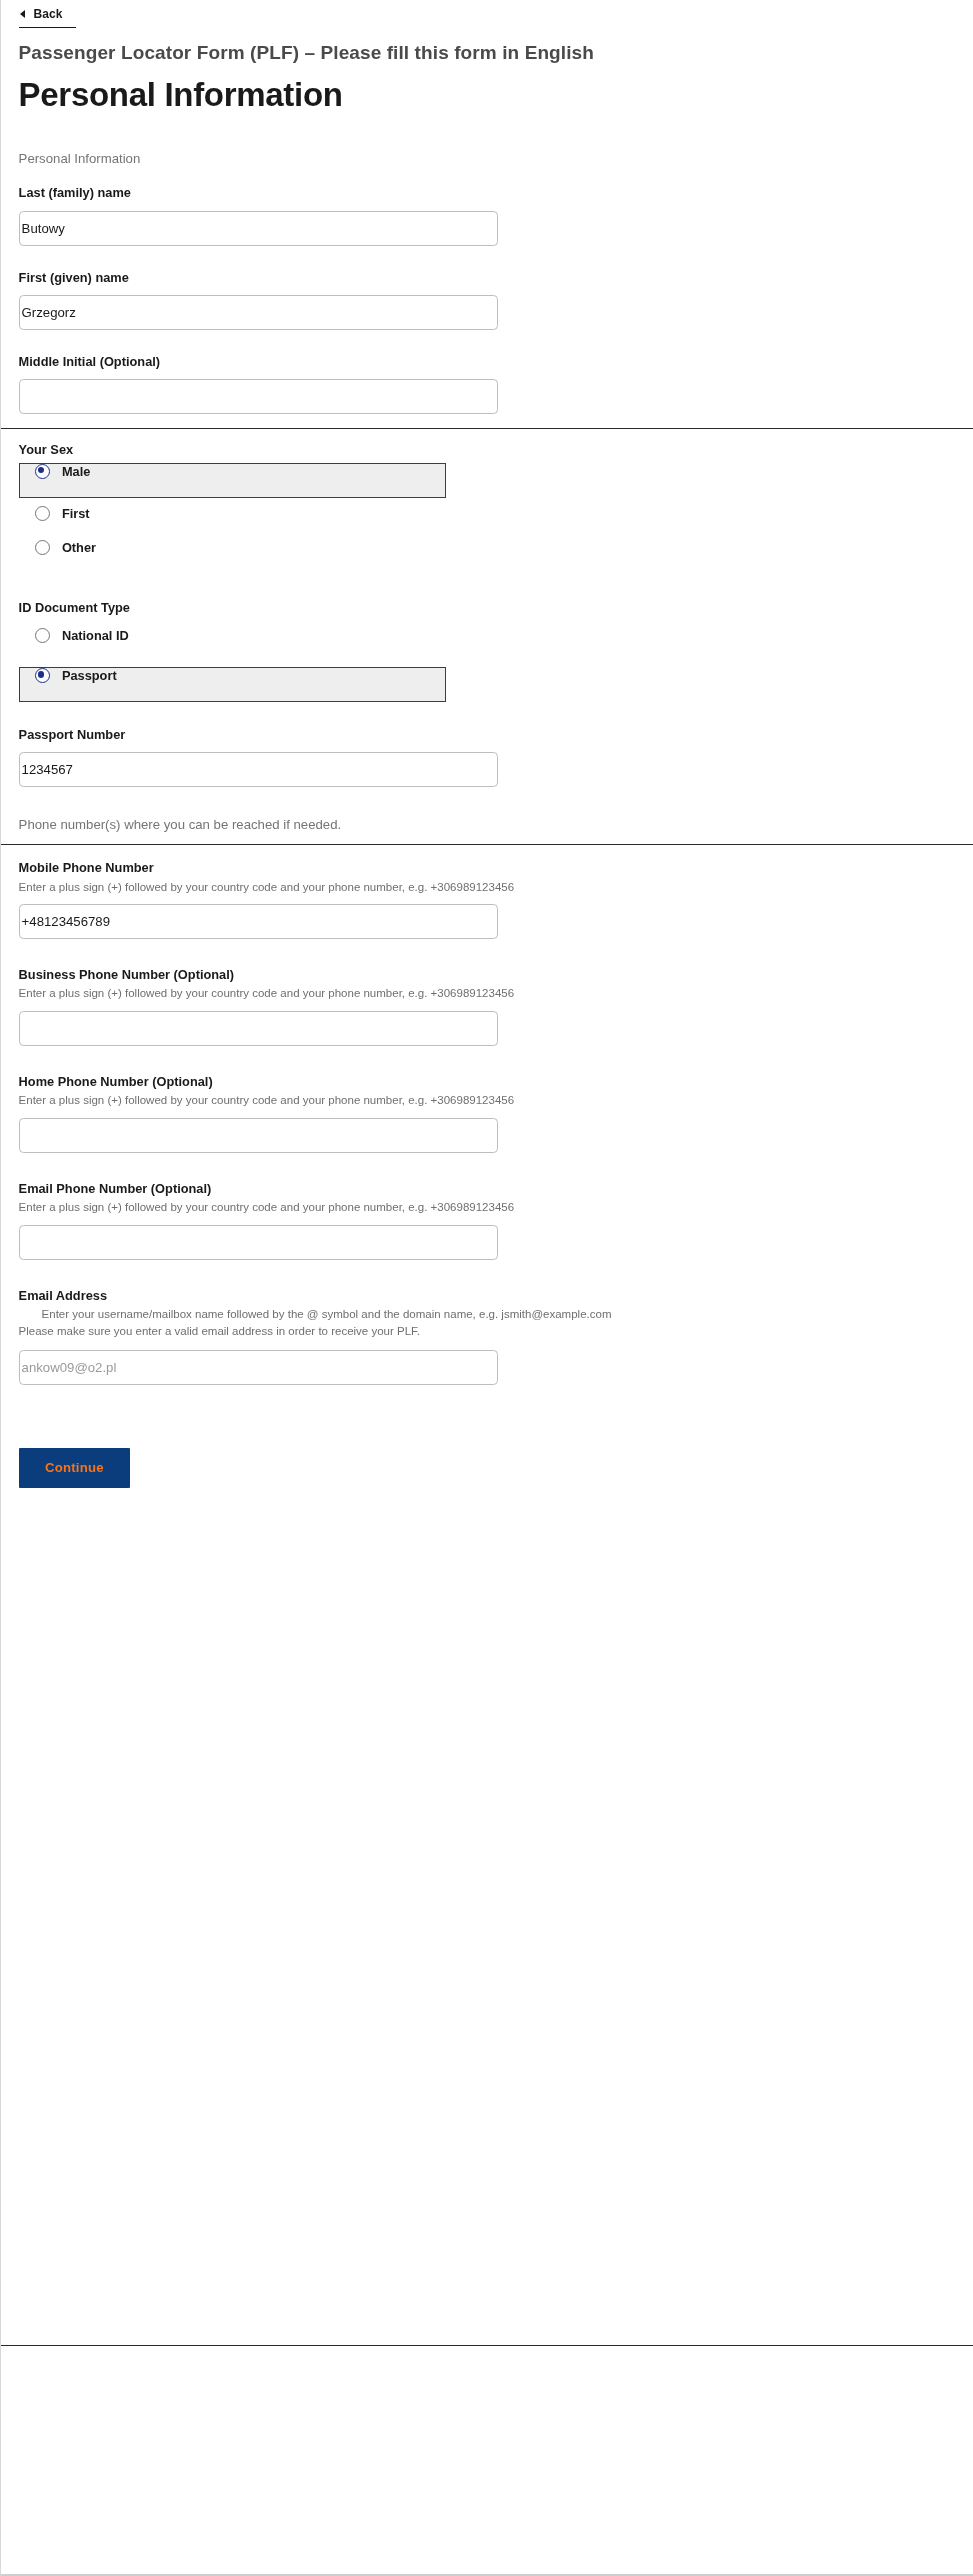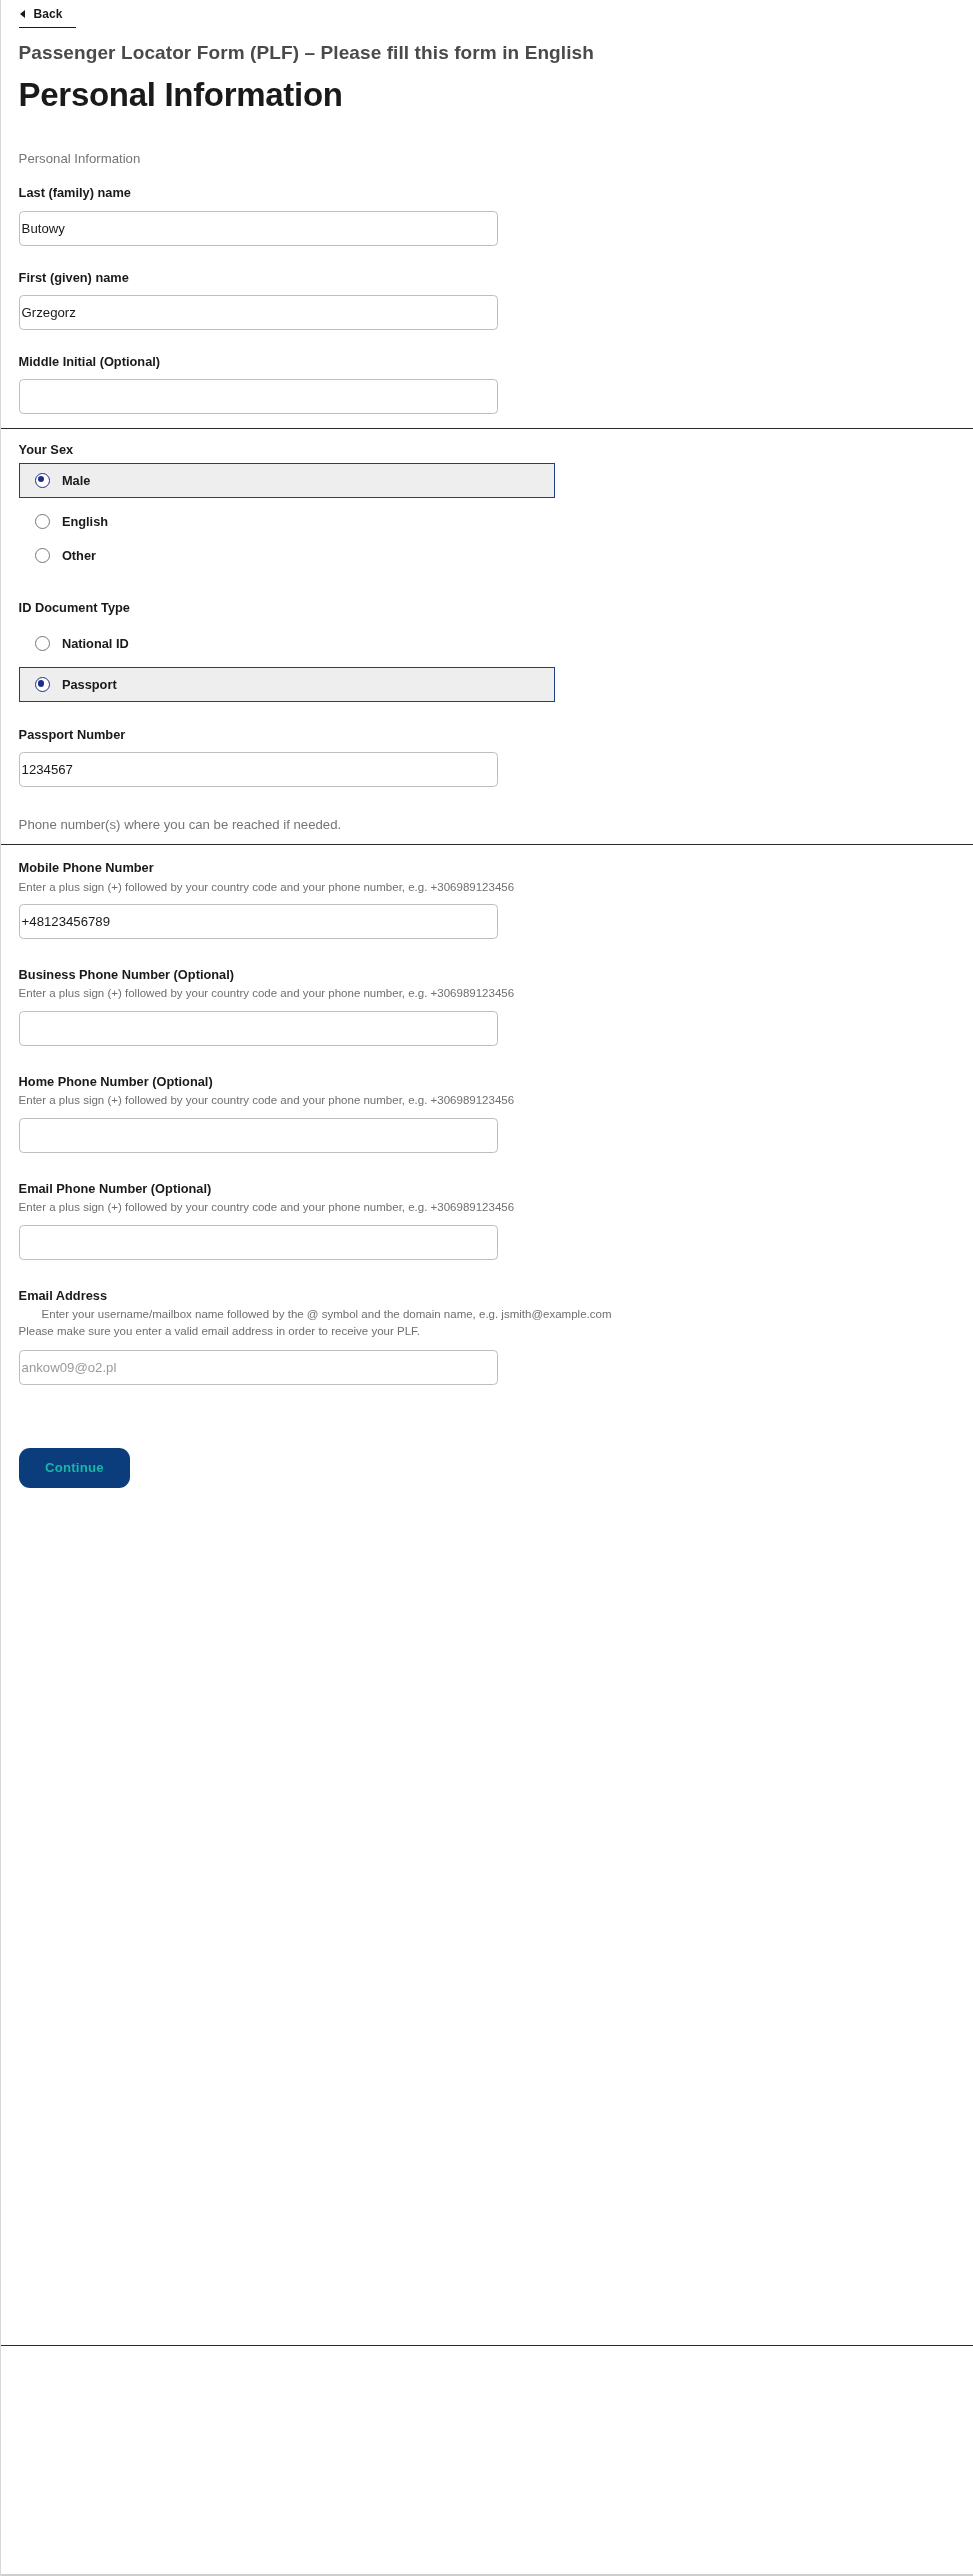--- a/index.html
+++ b/index.html
@@ -127,27 +127,27 @@
     color: #1a1a1a;
     padding: 0 2px;
     outline: none;
   }
   .text-input::placeholder { color: #9a9a9a; }
 
   
   .radio-group { margin-top: 3.5px; }
   .radio-row {
     display: flex;
-    align-items: center;
+    align-items: flex-start;
     gap: 12.3px;
     height: 33px;
     padding: 0 0 0 15px;
     border: 1.8px solid transparent;
     background: transparent;
-    width: 536px;
+    width: 427px;
     cursor: pointer;
     margin-bottom: 0.9px;
   }
   .radio-row.selected {
     background: #eeeeee;
     border: 1.8px solid #1d3f86;
     height: 35px;
   }
   .radio-mark {
     width: 15px; height: 15px;
@@ -181,27 +181,27 @@
     font-size: 13.2px;
     color: #757575;
     margin: 30px 0 19.4px 0;
   }
 
   .continue-btn {
     display: inline-block;
     margin-top: 39px;
     margin-bottom: 30px;
     background: #0b3d7c;
-    color: #14b8a6;
+    color: #f97316;
     font-family: "Liberation Sans", sans-serif;
     font-size: 13.2px;
     font-weight: 700;
     letter-spacing: 0.2px;
     border: none;
-    border-radius: 11px;
+    border-radius: 1px;
     padding: 12.3px 26.4px;
     cursor: pointer;
   }
 </style>
 </head>
 <body>
 
 <div class="page">
 
   <div class="back-wrap">
@@ -239,21 +239,21 @@
     
     <div class="field group-gap">
       <div class="field-label tight">Your Sex</div>
       <div class="radio-group">
         <div class="radio-row selected">
           <span class="radio-mark"></span>
           <span class="radio-label">Male</span>
         </div>
         <div class="radio-row" style="margin-top:7px">
           <span class="radio-mark"></span>
-          <span class="radio-label">English</span>
+          <span class="radio-label">First</span>
         </div>
         <div class="radio-row">
           <span class="radio-mark"></span>
           <span class="radio-label">Other</span>
         </div>
       </div>
     </div>
 
     
 

